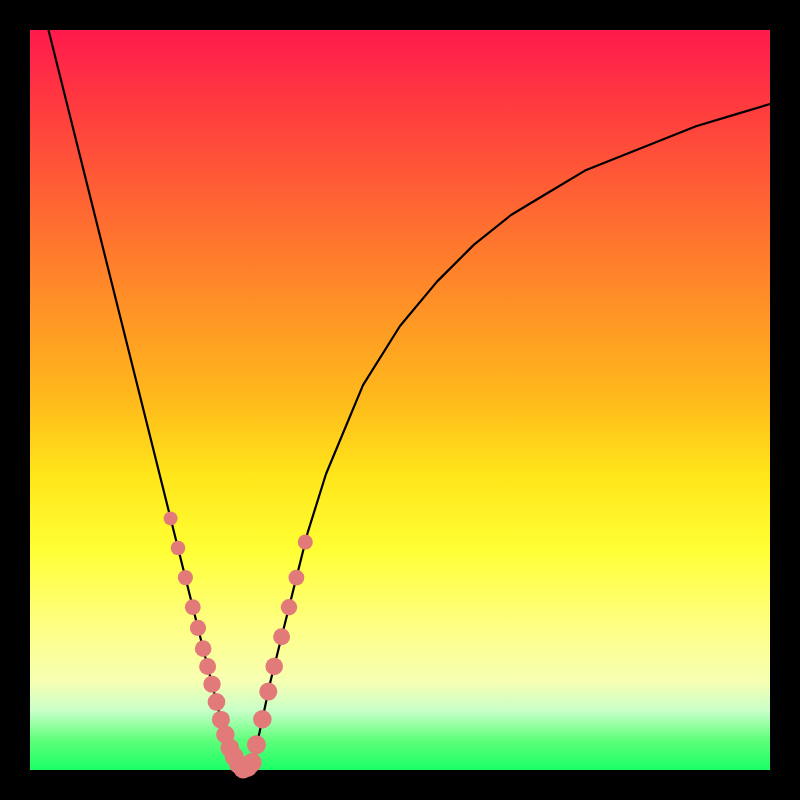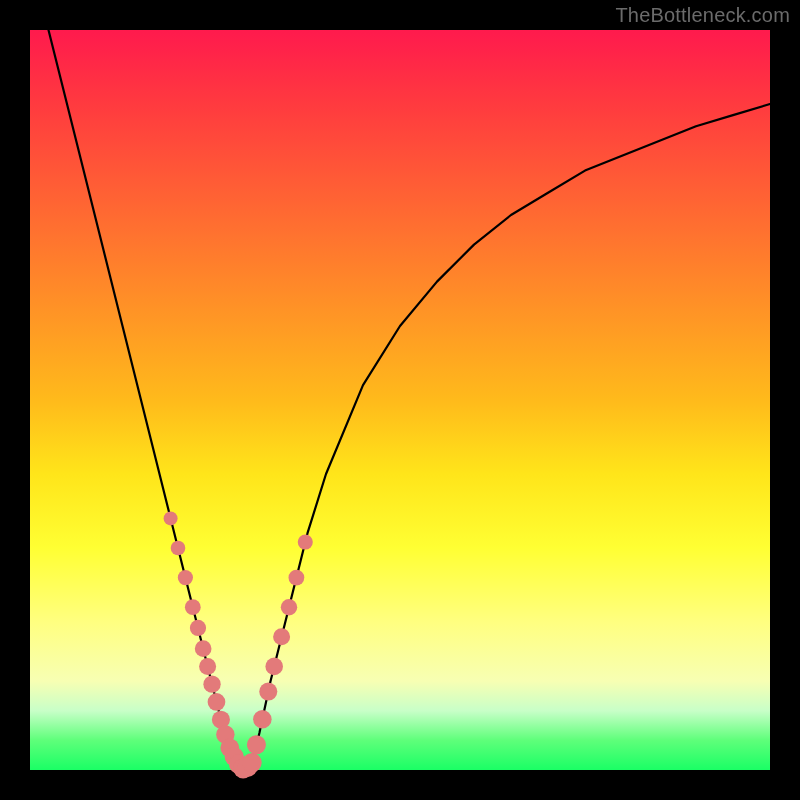--- a/index.html
+++ b/index.html
@@ -93,14 +93,13 @@
           <circle cx="238.28" cy="661.56" r="9.04" fill="#e37a7a" stroke="#c85a5a" stroke-width="0"></circle>
           <circle cx="244.20" cy="636.40" r="8.80" fill="#e37a7a" stroke="#c85a5a" stroke-width="0"></circle>
           <circle cx="251.60" cy="606.80" r="8.50" fill="#e37a7a" stroke="#c85a5a" stroke-width="0"></circle>
           <circle cx="259.00" cy="577.20" r="8.20" fill="#e37a7a" stroke="#c85a5a" stroke-width="0"></circle>
           <circle cx="266.40" cy="547.60" r="7.90" fill="#e37a7a" stroke="#c85a5a" stroke-width="0"></circle>
           <circle cx="275.28" cy="512.08" r="7.54" fill="#e37a7a" stroke="#c85a5a" stroke-width="0"></circle>
         </g>
     </svg>
   </div>
 
-  <div class="watermark">TheBottleneck.com</div>
 </div>
 
 </body></html>

